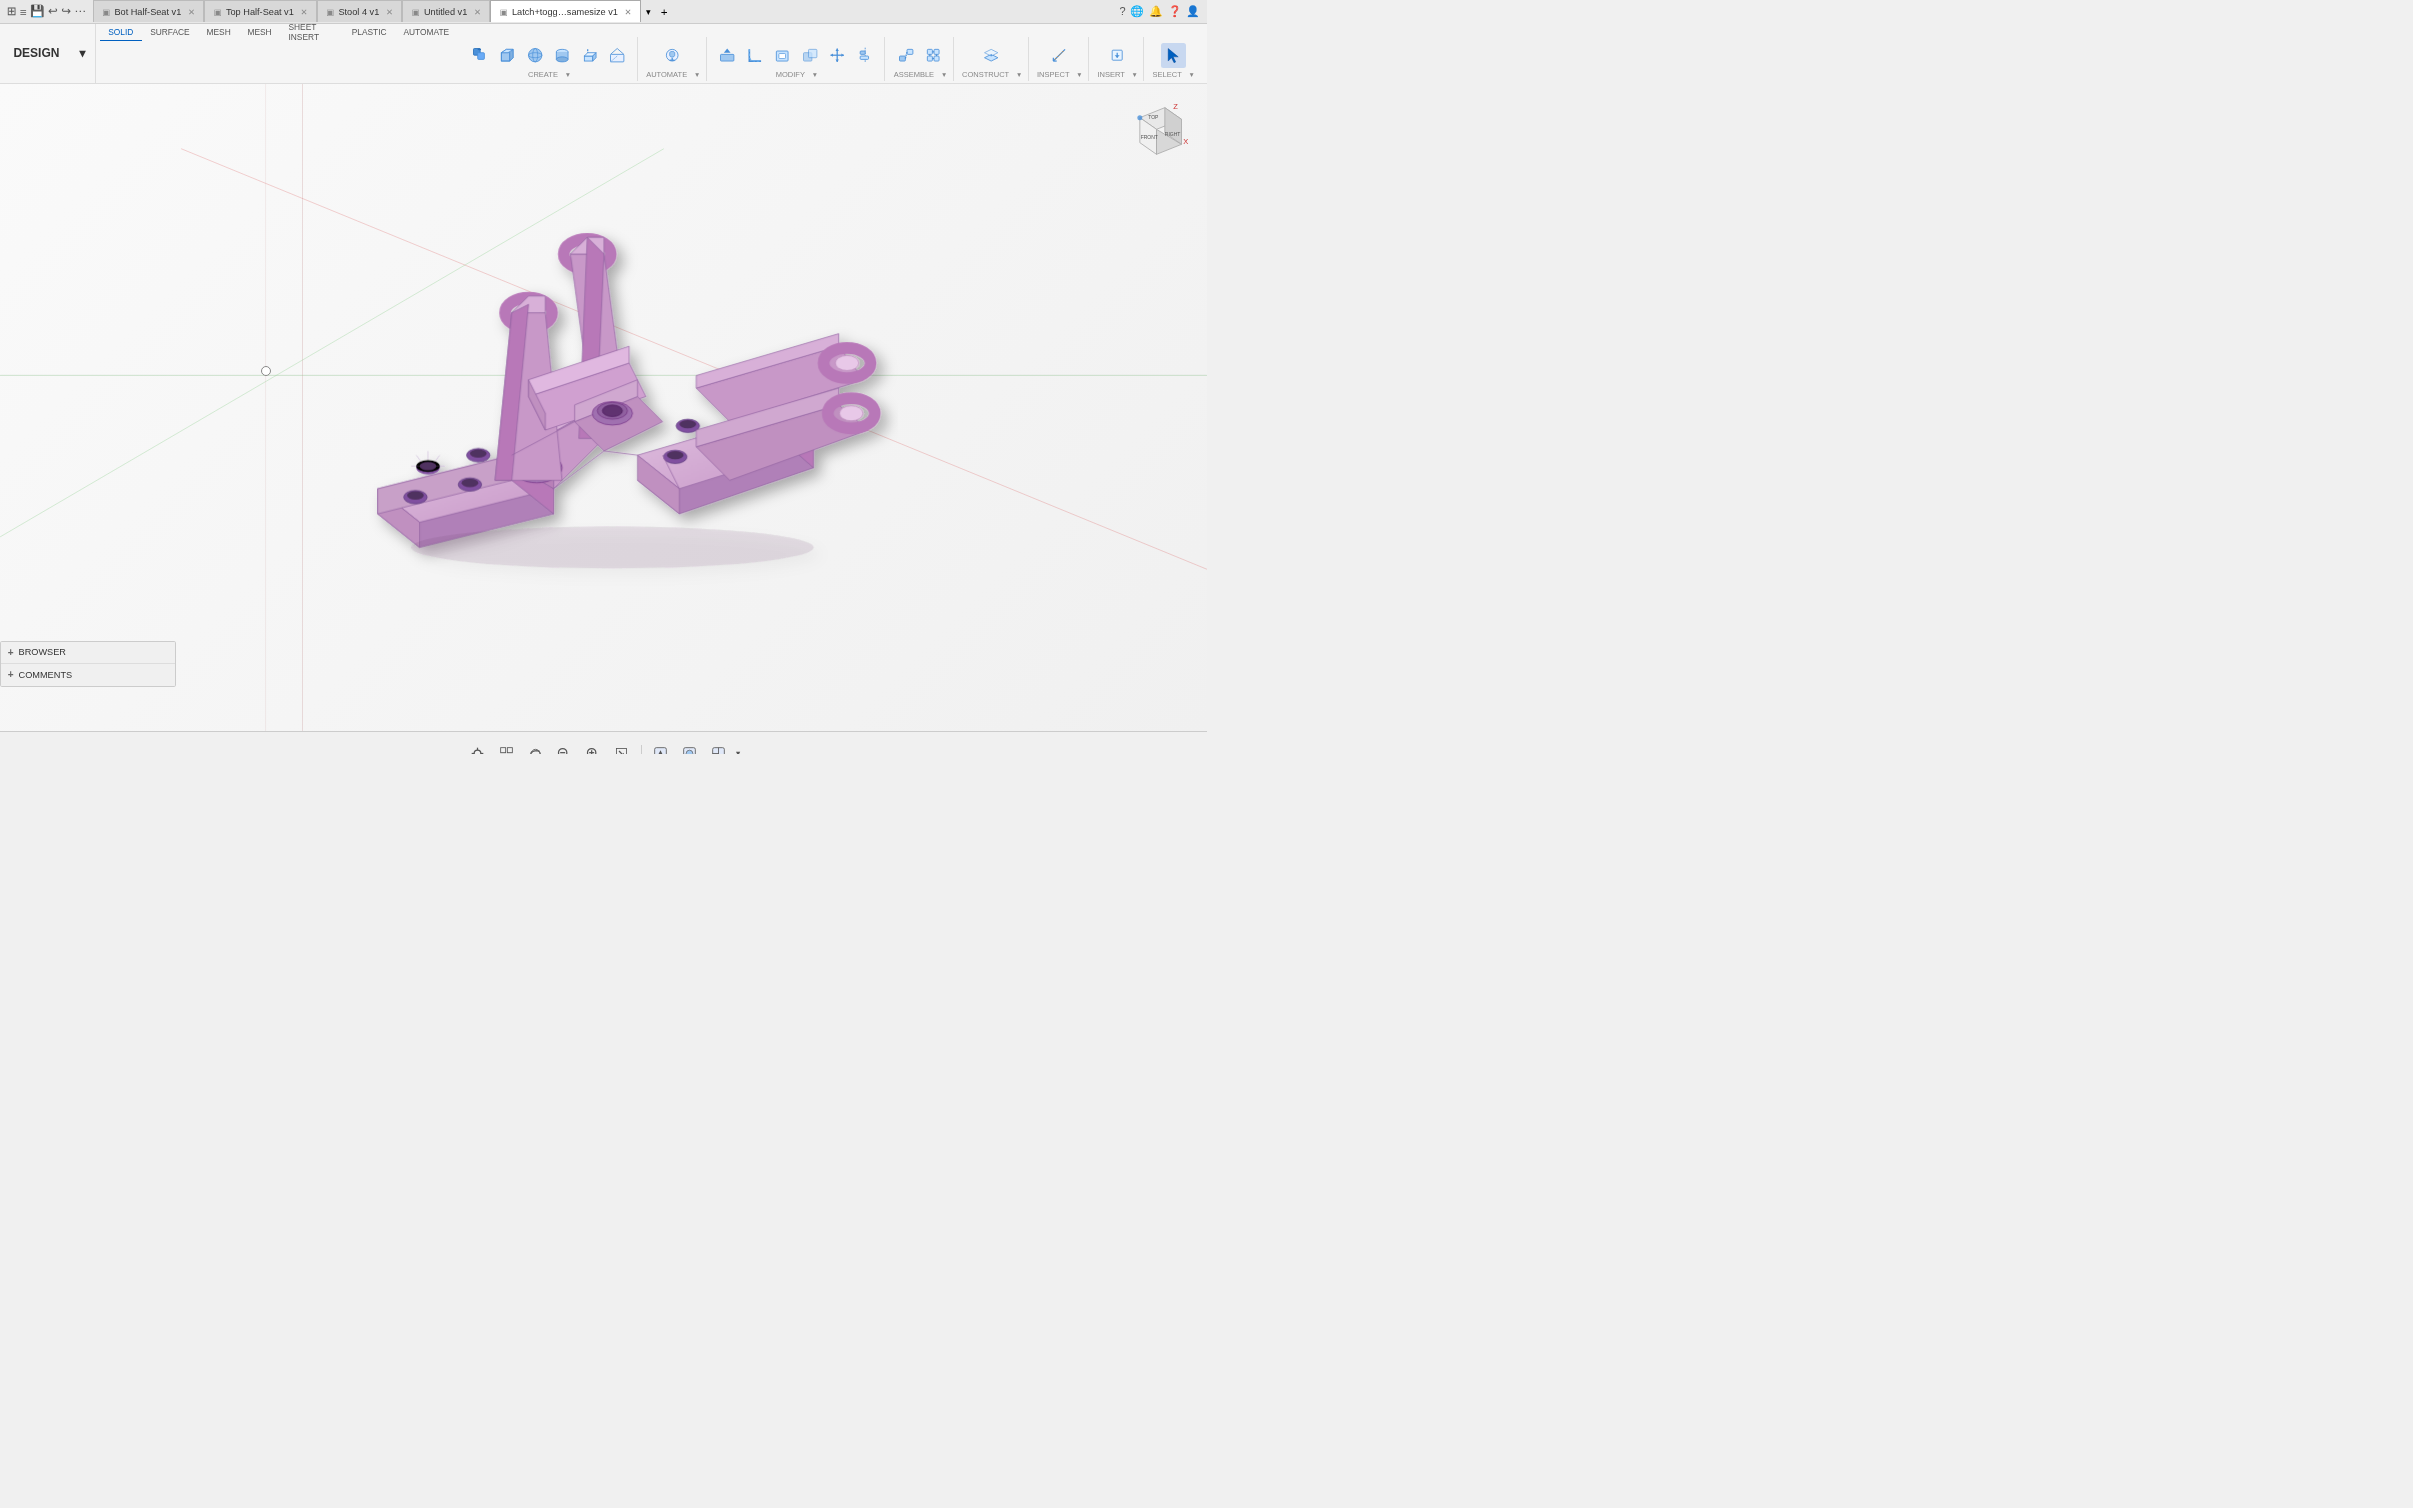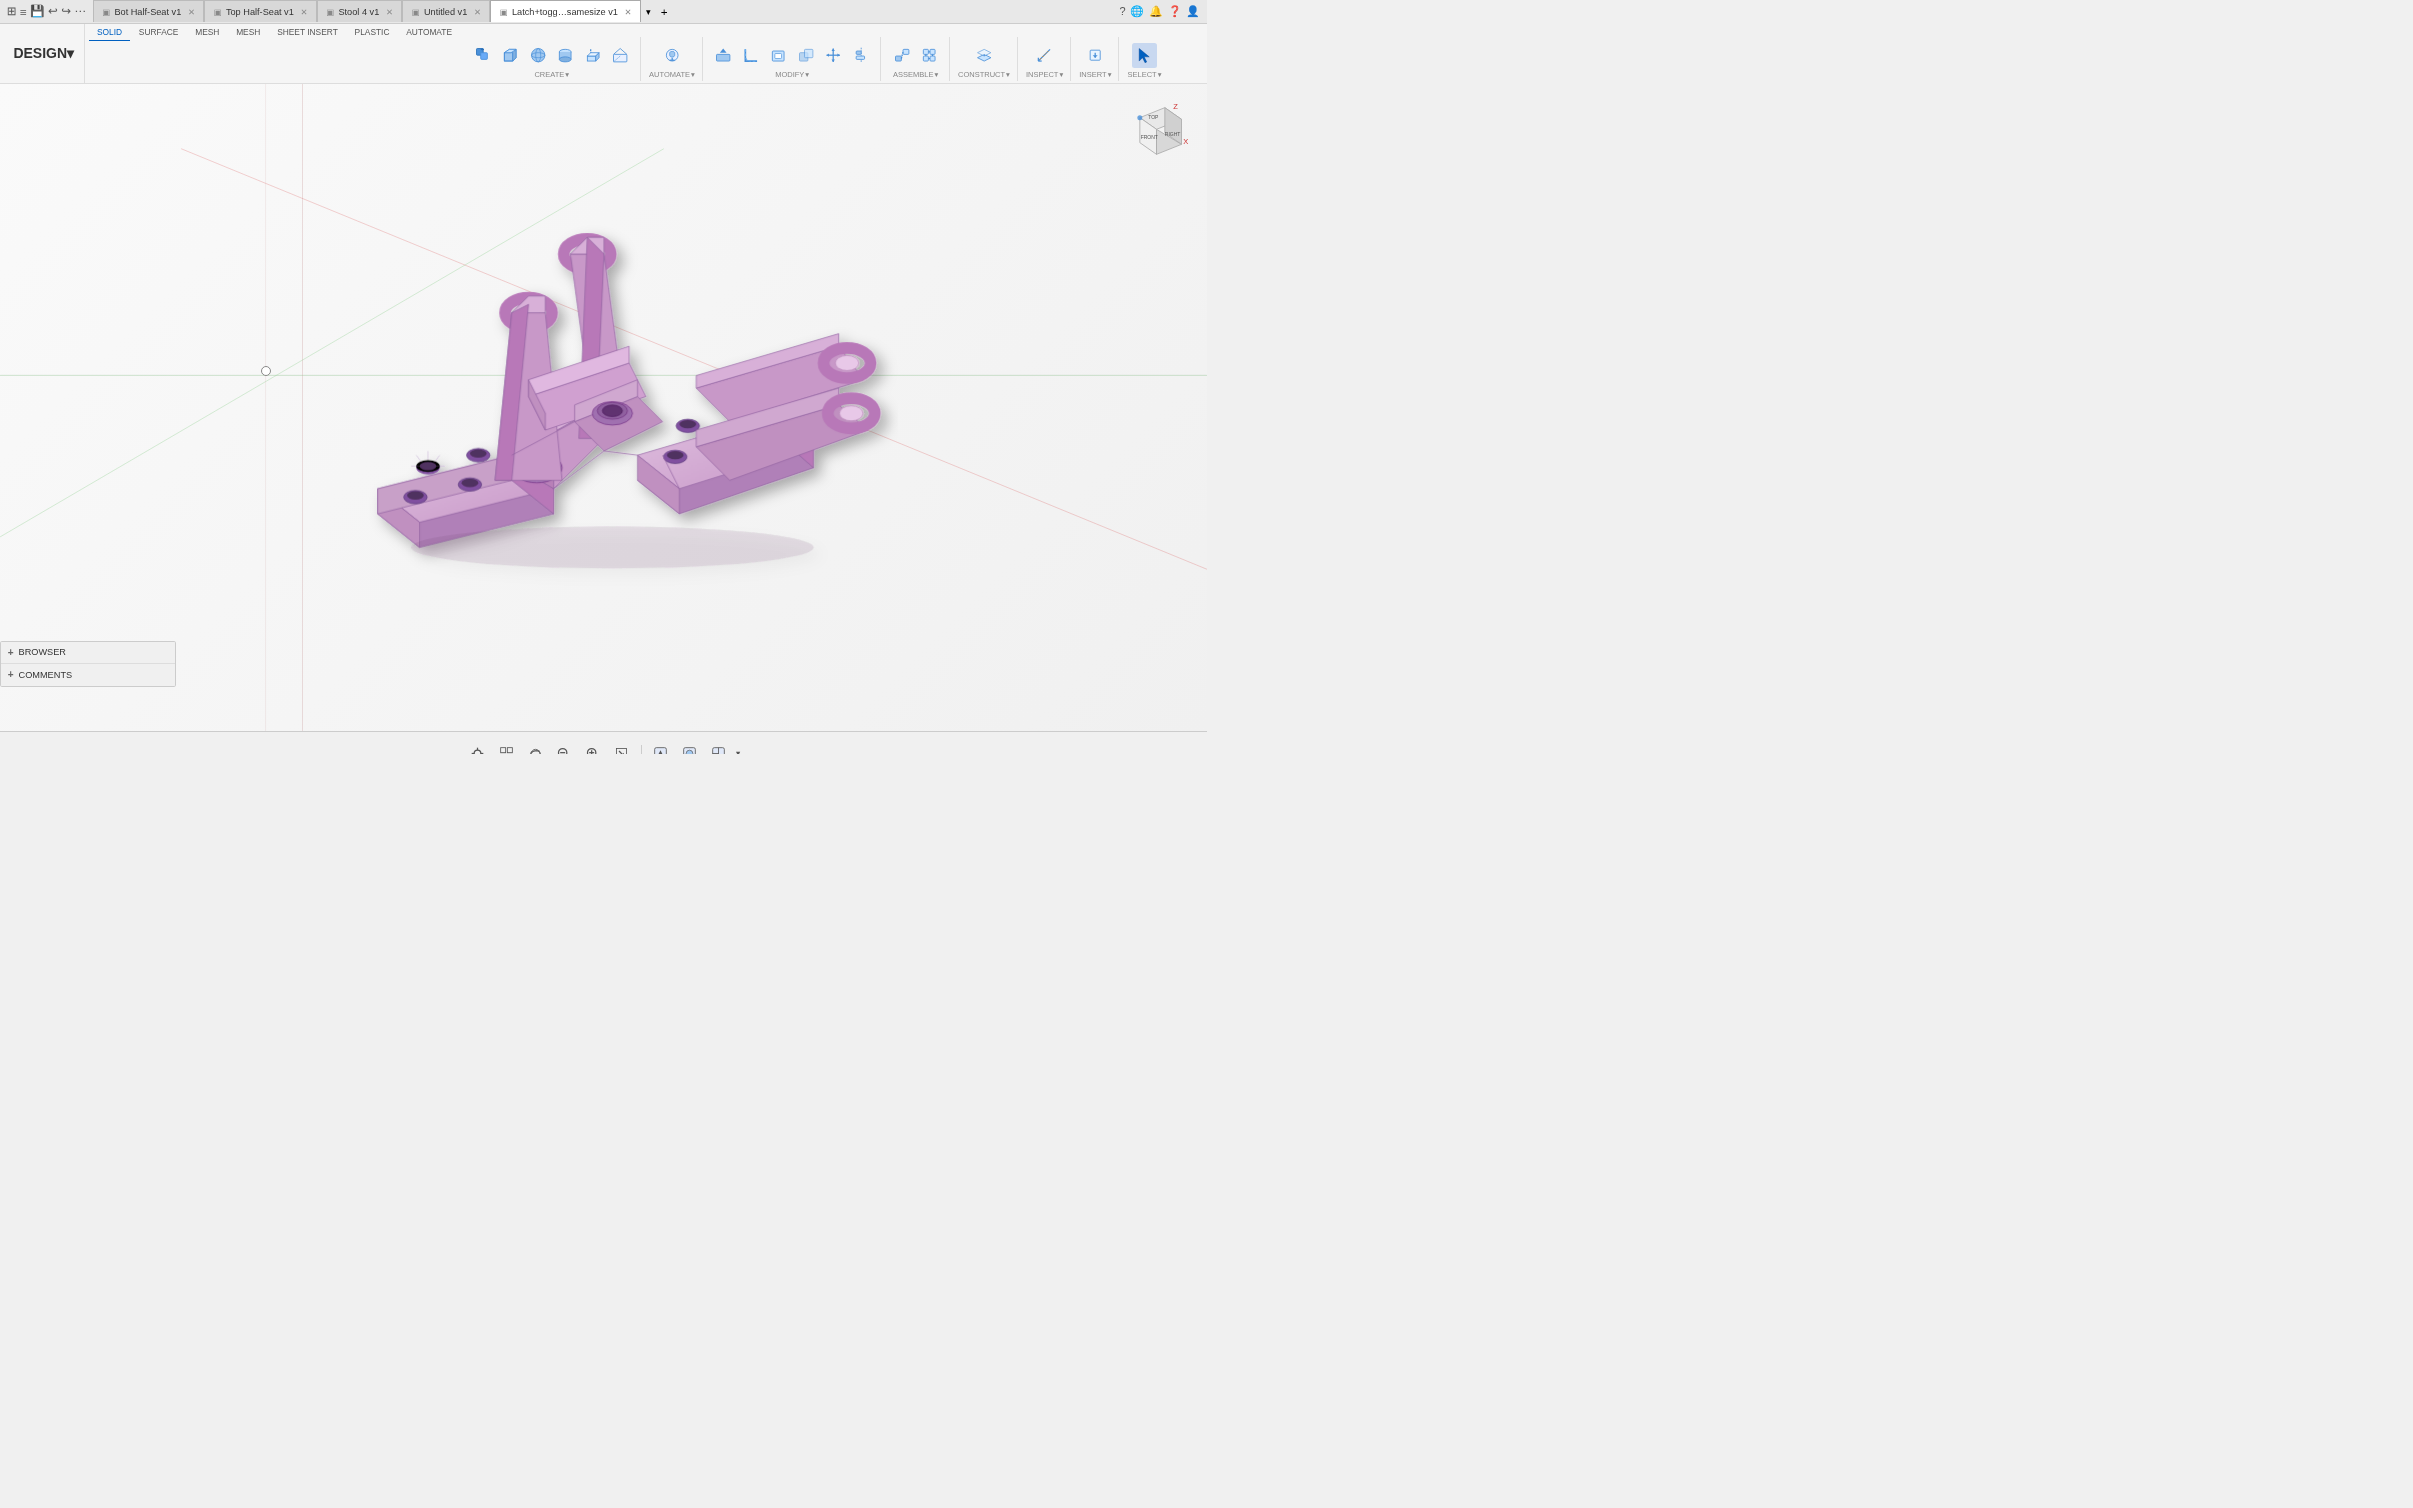--- a/index.html
+++ b/index.html
@@ -58,26 +58,26 @@
       background: #f5f5f5;
       border-bottom: 0.8px solid #ddd;
       display: flex;
       align-items: stretch;
       padding: 0 3.4px;
     }
     .design-btn {
       display: flex;
       align-items: center;
       padding: 0 10px;
-      font-size: 14px;
+      font-size: 12px;
       font-weight: 600;
       color: #333;
       cursor: pointer;
       border-right: 0.8px solid #ddd;
-      gap: 0;
+      gap: 20px;
       white-space: nowrap;
     }
     .toolbar-tab-row {
       display: flex;
       gap: 0;
       height: 17px;
       padding-left: 3.4px;
     }
     .toolbar-tab {
       padding: 0 8.4px;
@@ -114,21 +114,21 @@
       gap: 2.5px;
       align-items: center;
       flex: 1;
       padding-top: 3.4px;
     }
     .toolbar-group-label {
       font-size: 7.5px;
       color: #888;
       display: flex;
       align-items: center;
-      gap: 1px;
+      gap: 8px;
       padding-bottom: 1.7px;
     }
     .tool-icon {
       width: 25px;
       height: 25px;
       display: flex;
       align-items: center;
       justify-content: center;
       cursor: pointer;
       border-radius: 2.5px;

